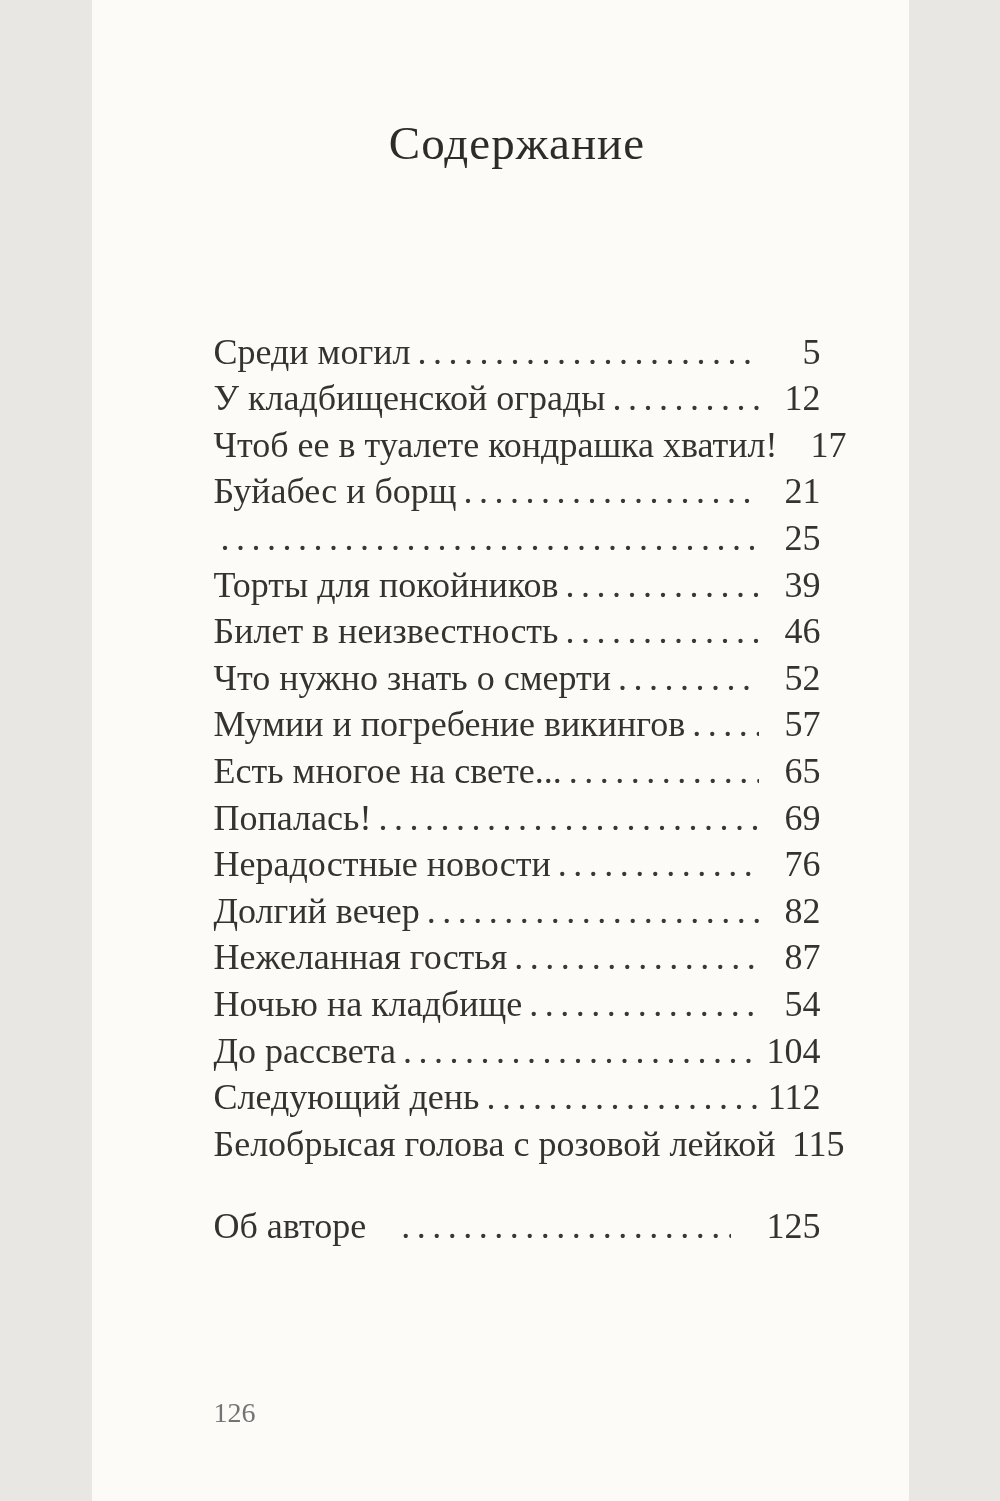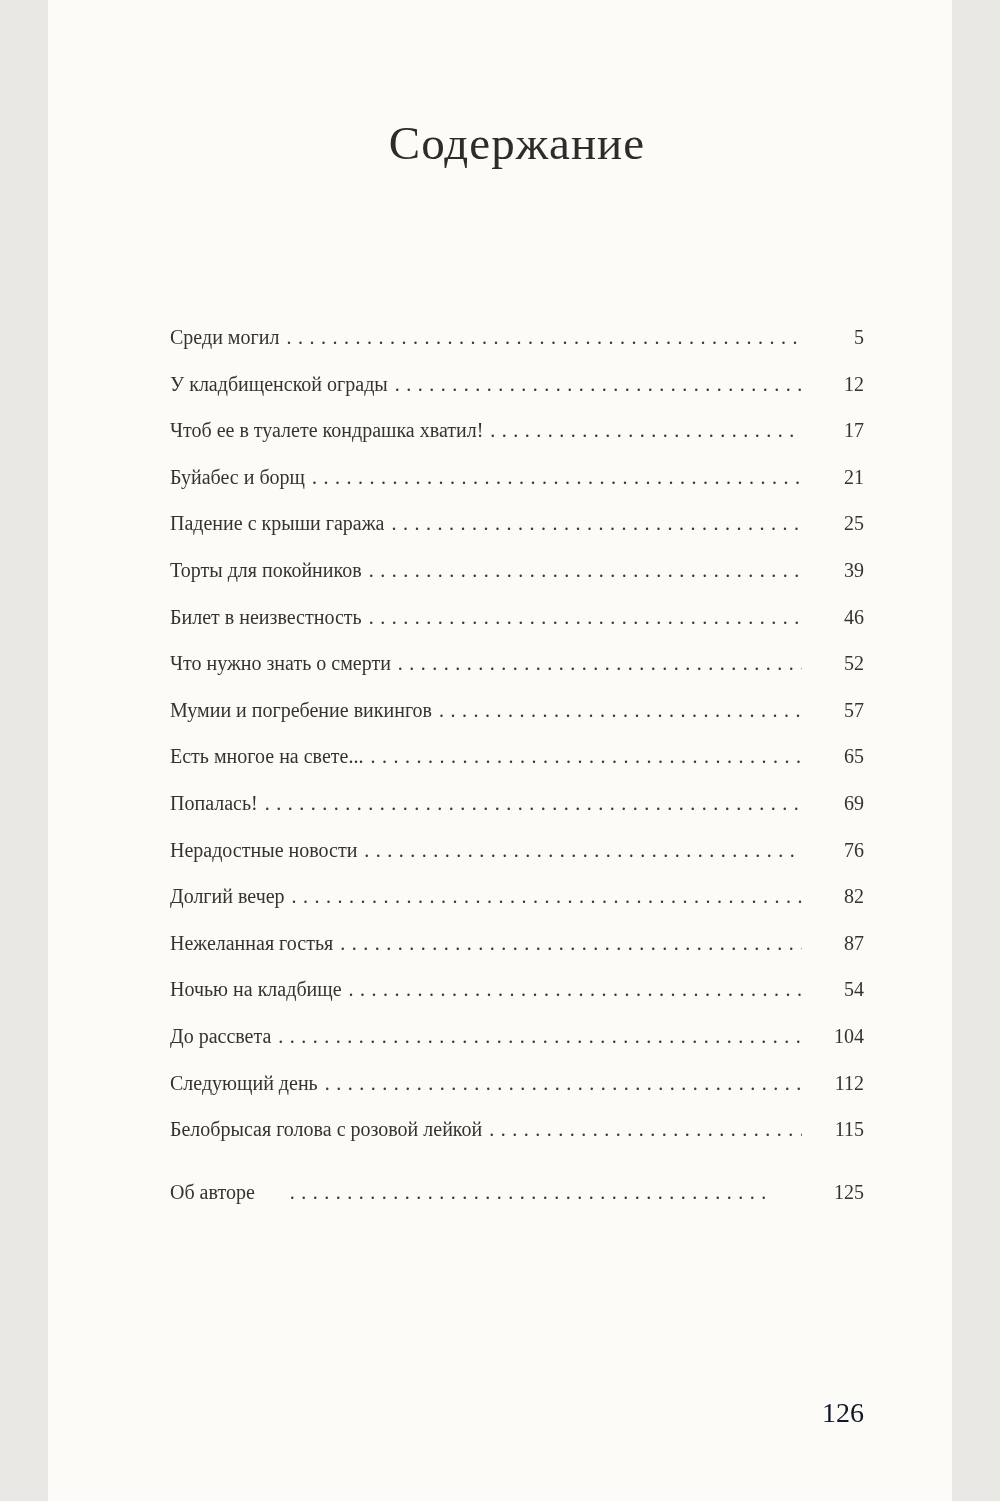--- a/index.html
+++ b/index.html
@@ -3,21 +3,21 @@
 <meta charset="utf-8">
 <style>
   html, body {
     margin: 0;
     padding: 0;
     background: #e9e7e3;
     font-family: "Liberation Serif", "DejaVu Serif", serif;
   }
   .page {
     position: relative;
-    width: 904px;
+    width: 817px;
     height: 1501px;
     margin: 0 auto;
     background: #fcfbf8;
     color: #35332f;
     box-sizing: border-box;
     padding: 0 88px 12px 122px;
     overflow: hidden;
   }
   .title {
     margin: 0;
@@ -27,26 +27,26 @@
     font-weight: 400;
     letter-spacing: 1px;
     line-height: 1.15;
     color: #2e2c29;
   }
   .toc {
     margin-top: 156px;
   }
   .row {
     display: flex;
-    align-items: flex-start;
+    align-items: flex-end;
     height: 46.6px;
-    font-size: 20px;
+    font-size: 36px;
   }
   .row.spaced {
-    margin-top: 16px;
+    margin-top: 36px;
     gap: 28px;
   }
   .t {
     white-space: nowrap;
     flex: 0 0 auto;
   }
   .dots {
     flex: 1 1 auto;
     min-width: 0;
     overflow: hidden;
@@ -62,23 +62,23 @@
     flex: 0 0 62px;
     width: 62px;
     text-align: right;
     white-space: nowrap;
   }
   .footer {
     position: absolute;
     left: 122px;
     right: 88px;
     bottom: 72px;
-    text-align: right;
+    text-align: left;
     font-size: 28px;
-    color: #0f172a;
+    color: #737373;
   }
 </style>
 </head>
 <body>
 
 <div class="page">
   <h1 class="title">Содержание</h1>
 
   <div class="toc">
       <div class="row">
@@ -95,21 +95,20 @@
     <span class="t">Чтоб ее в туалете кондрашка хватил!</span>
     <span class="dots"></span>
     <span class="n">17</span>
   </div>
       <div class="row">
     <span class="t">Буйабес и борщ</span>
     <span class="dots"></span>
     <span class="n">21</span>
   </div>
       <div class="row">
-    <span class="t">Падение с крыши гаража</span>
     <span class="dots"></span>
     <span class="n">25</span>
   </div>
       <div class="row">
     <span class="t">Торты для покойников</span>
     <span class="dots"></span>
     <span class="n">39</span>
   </div>
       <div class="row">
     <span class="t">Билет в неизвестность</span>

